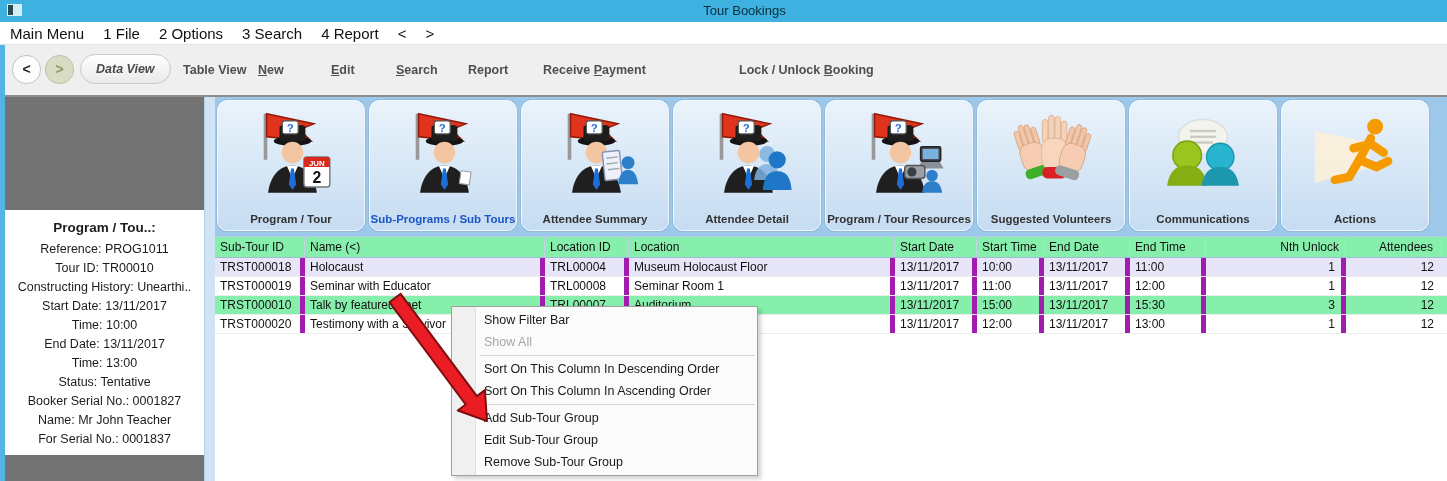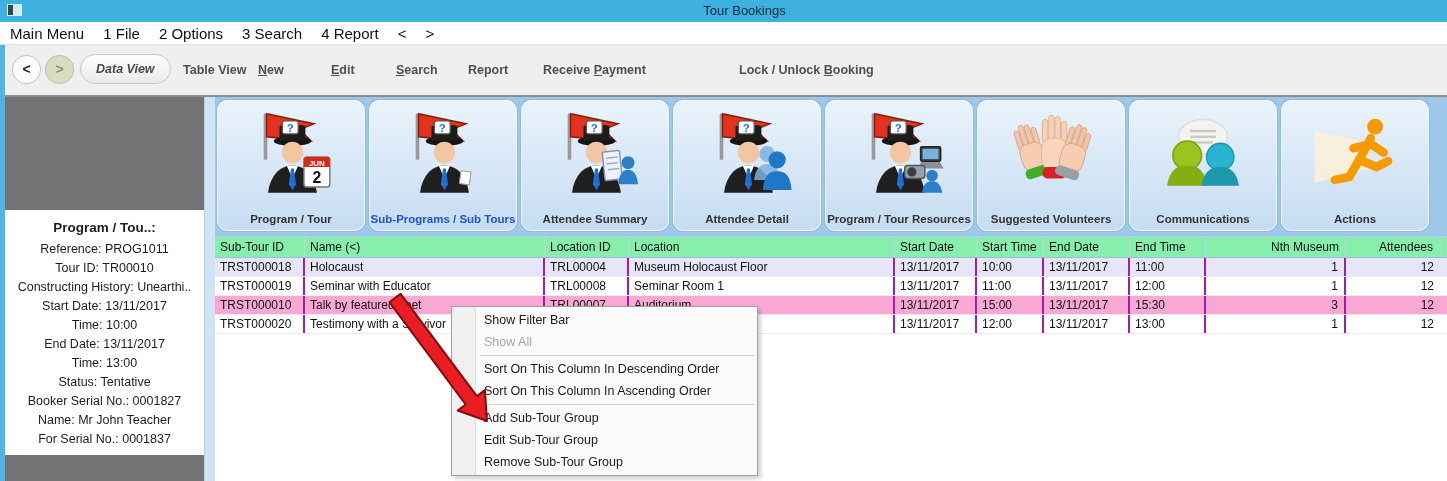--- a/index.html
+++ b/index.html
@@ -63,27 +63,27 @@
   .tab-card .tab-label { position:absolute; left:0; bottom:5px; width:100%; text-align:center;
                          font-size:11.5px; font-weight:bold; color:#333; white-space:nowrap; }
   .tab-card.selected .tab-label { color:#1a56c4; }
 
   
   .grid { width:1232px; border-top:1px solid #b9cfe4; font-size:12px; color:#111; }
   .grid-row { display:flex; height:19px; line-height:19px; border-bottom:1px solid #ededed; }
   .grid-head { display:flex; height:21px; line-height:21px; background:#86efac;
                border-bottom:1px solid #9fbbd7; }
   .grid-head .cell { border-right:1px solid #c2d4e6; }
-  .cell { padding-left:5px; overflow:hidden; white-space:nowrap; border-right:2px solid #a21caf; }
+  .cell { padding-left:5px; overflow:hidden; white-space:nowrap; border-right:5px solid #a21caf; }
   .c0{width:90px}.c1{width:240px}.c2{width:84px}.c3{width:266px}.c4{width:82px}
   .c5{width:67px}.c6{width:86px}.c7{width:76px}
   .c8{width:140px;text-align:right;padding-right:6px}
   .c9{width:96px;text-align:right;padding-right:8px;border-right:none}
   .row-selected { background:#e6e6f8; }
-  .row-highlighted { background:#f9a8d4; }
+  .row-highlighted { background:#86efac; }
 
   
   .context-menu { position:absolute; left:451px; top:306px; width:307px; background:#fbfbfb;
                   border:1px solid #a0a0a0; box-shadow:3px 3px 4px rgba(0,0,0,.18);
                   padding:2px 0; z-index:10; font-size:12.5px; color:#1a1a1a; }
   .menu-gutter { position:absolute; left:0; top:0; bottom:0; width:24px; background:#f0f0f0;
                  border-right:1px solid #e0e0e4; }
   .menu-item { position:relative; z-index:1; height:22px; line-height:22px; padding-left:32px;
                white-space:nowrap; }
   .menu-item.disabled { color:#a6a6a6; }
@@ -336,21 +336,21 @@
   <div class="grid">
     <div class="grid-head">
       <div class="cell c0">Sub-Tour ID</div>
       <div class="cell c1">Name (&lt;)</div>
       <div class="cell c2">Location ID</div>
       <div class="cell c3">Location</div>
       <div class="cell c4">Start Date</div>
       <div class="cell c5">Start Time</div>
       <div class="cell c6">End Date</div>
       <div class="cell c7">End Time</div>
-      <div class="cell c8">Nth Museum</div>
+      <div class="cell c8">Nth Unlock</div>
       <div class="cell c9">Attendees</div>
     </div>
 
     <div class="grid-row row-selected">
       <div class="cell c0">TRST000018</div>
       <div class="cell c1">Holocaust</div>
       <div class="cell c2">TRL00004</div>
       <div class="cell c3">Museum Holocaust Floor</div>
       <div class="cell c4">13/11/2017</div>
       <div class="cell c5">10:00</div>

